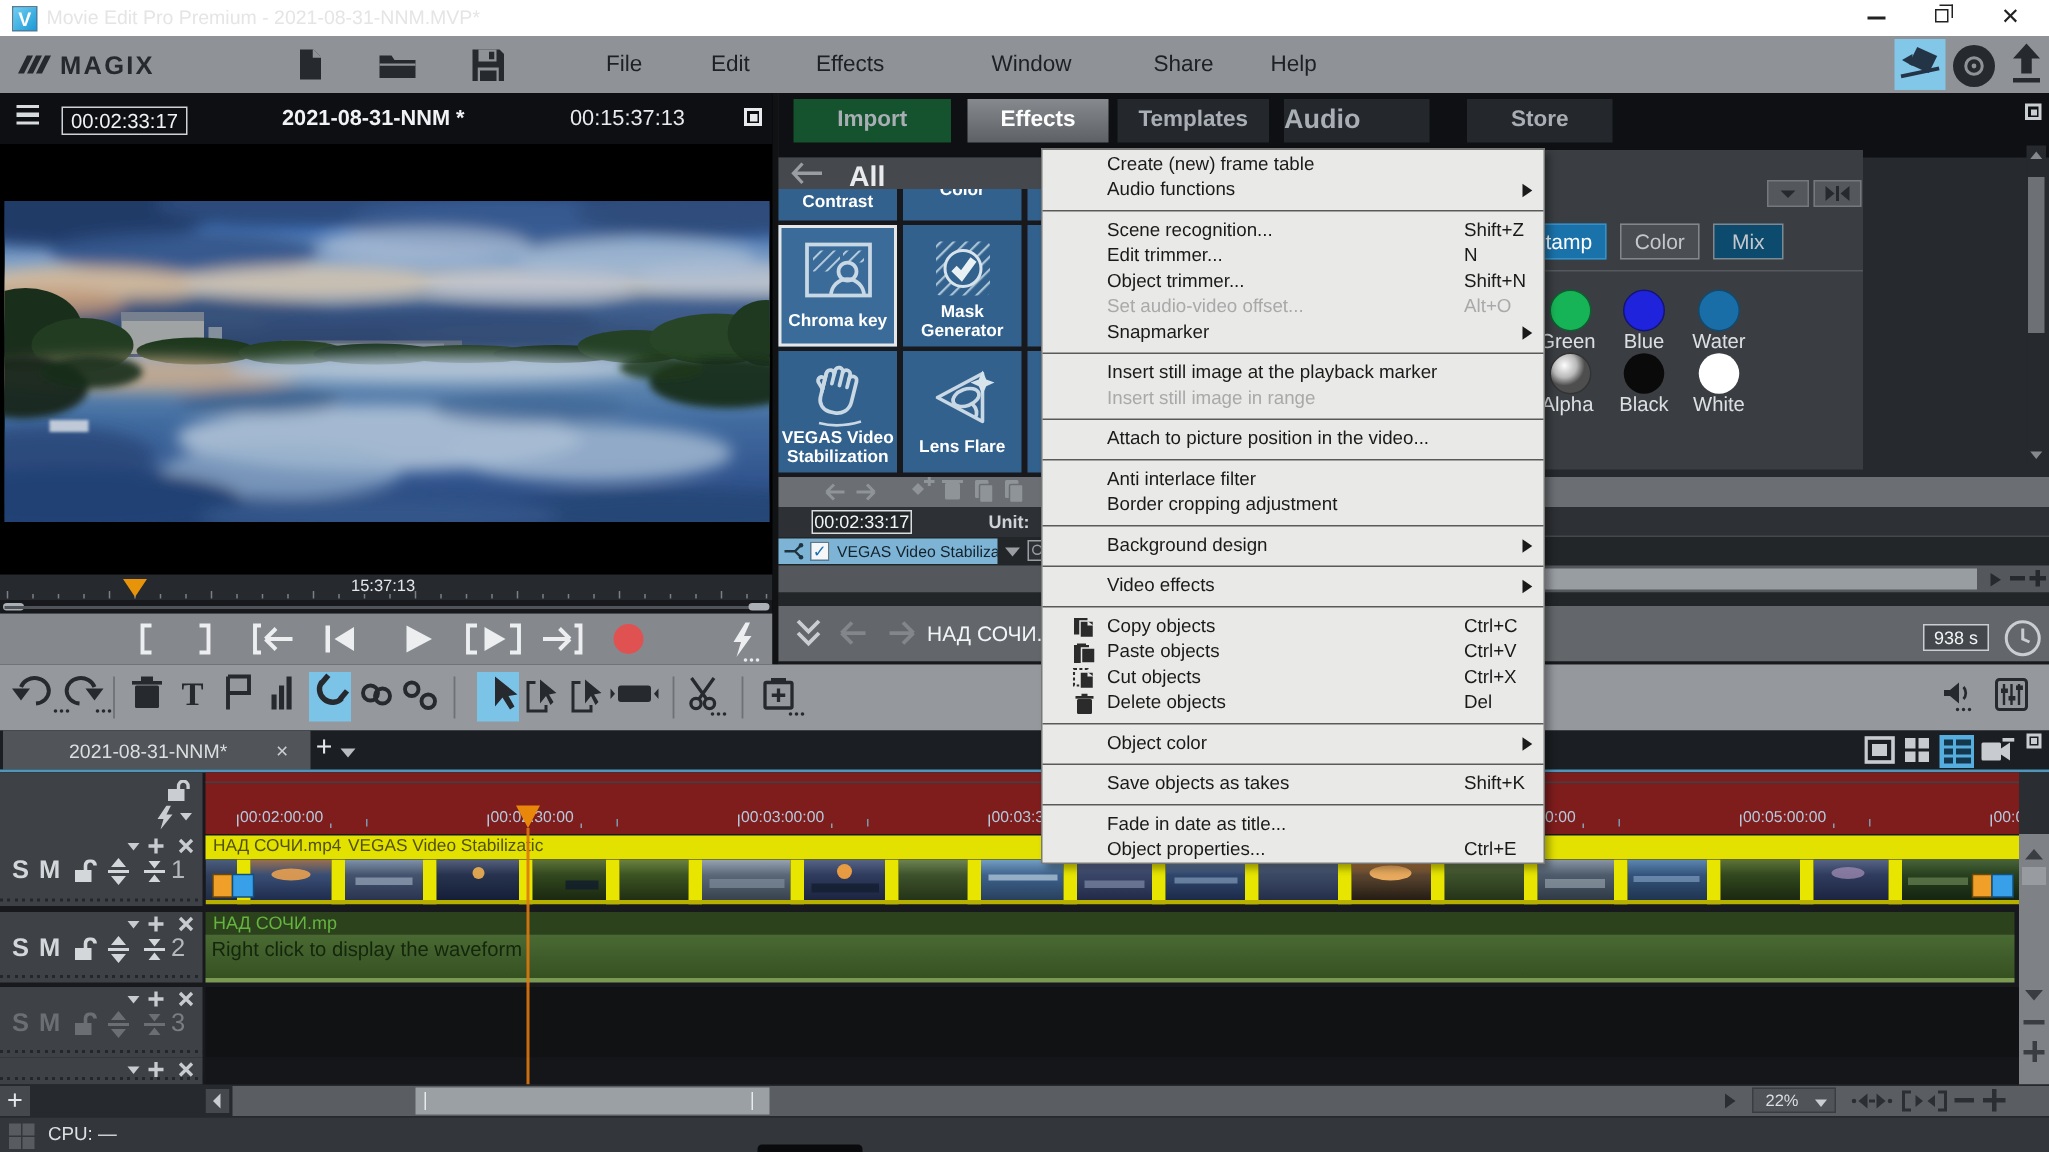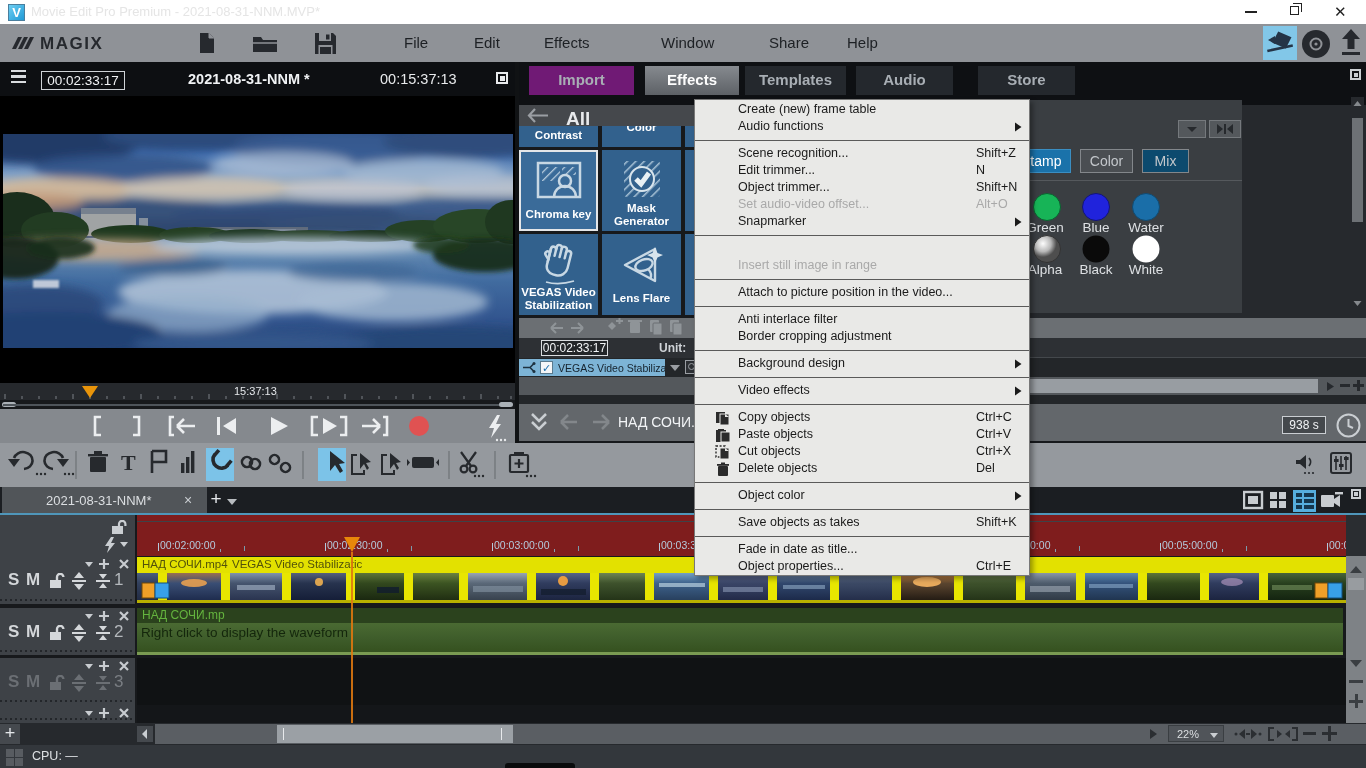--- a/index.html
+++ b/index.html
@@ -256,24 +256,24 @@
           <circle cx="505" cy="31" r="1.2" fill="#e8eaec"></circle>
     </svg>
   </div>
 
   <div class="abs" style="left:515px;top:0;width:4px;height:381px;background:#101214;"></div>
 </div>
 
 <div class="abs" id="rightcol" style="left:519px;top:62px;width:847px;height:381px;background:#26292d;">
 
   <div class="abs" style="left:0;top:0;width:847px;height:43px;background:#0e1013;"></div>
-  <div class="abs" style="left:10px;top:4px;width:105px;height:29px;background:#701a75;color:#a8aeb4;font-size:15px;font-weight:bold;text-align:center;line-height:27px;">Import</div>
+  <div class="abs" style="left:10px;top:4px;width:105px;height:29px;background:#14532d;color:#a8aeb4;font-size:15px;font-weight:bold;text-align:center;line-height:27px;">Import</div>
   <div class="abs" style="left:126px;top:4px;width:94px;height:29px;background:linear-gradient(#868a8f,#5d6166);color:#fdfdfd;font-size:15px;font-weight:bold;text-align:center;line-height:27px;">Effects</div>
   <div class="abs" style="left:226px;top:4px;width:101px;height:29px;background:#24282d;color:#a8aeb4;font-size:15px;font-weight:bold;text-align:center;line-height:27px;">Templates</div>
-  <div class="abs" style="left:337px;top:4px;width:97px;height:29px;background:#24282d;color:#a8aeb4;font-size:15px;font-weight:bold;text-align:center;line-height:27px;">Audio</div>
+  <div class="abs" style="left:337px;top:4px;width:97px;height:29px;background:#24282d;color:#a8aeb4;font-size:18px;font-weight:bold;line-height:27px;">Audio</div>
   <div class="abs" style="left:440px;top:4px;width:97px;height:29px;background:#24282d;color:#a8aeb4;font-size:15px;font-weight:bold;text-align:center;line-height:27px;margin-left:19px;">Store</div>
   <div class="abs" style="left:831px;top:7px;width:11px;height:11px;border:2px solid #caced2;background:#0e1013;">
         <div style="margin:1.5px;width:4px;height:4px;background:#caced2;"></div>
       </div>
 
   <div class="abs" style="left:0;top:43px;width:346px;height:21px;background:#45484c;">
     <svg class="abs" style="left:8px;top:3px;" width="22" height="15" viewBox="0 0 22 15">
           <path d="M8 1 L2 7.5 L8 14 M2 7.5 L21 7.5" stroke="#9a9ea3" stroke-width="2.2" fill="none"></path>
         </svg>
     <div class="abs" style="left:47px;top:3px;font-size:19px;font-weight:bold;color:#e8eaec;">All</div>
@@ -1012,20 +1012,23 @@
         <span class="abs" style="left:43px;top:1px;white-space:nowrap;">Set audio-video offset...</span>
         <span class="abs" style="left:281px;top:1px;">Alt+O</span>
       </div>
   <div class="abs" style="left:0;top:113px;width:334px;height:17px;color:#1a1a1a;font-size:12.5px;">
         <span class="abs" style="left:43px;top:1px;white-space:nowrap;">Snapmarker</span>
         <svg class="abs" style="left:319px;top:4px;" width="8" height="10" viewBox="0 0 8 10">
           <path d="M1 0.5 L7.5 5 L1 9.5 Z" fill="#1a1a1a"></path>
         </svg>
       </div>
   <div class="abs" style="left:0;top:134.5px;width:334px;height:1px;background:#5a5a5a;"></div>
+  <div class="abs" style="left:0;top:140px;width:334px;height:17px;color:#1a1a1a;font-size:12.5px;">
+        <span class="abs" style="left:43px;top:1px;white-space:nowrap;">Insert still image at the playback marker</span>
+      </div>
   <div class="abs" style="left:0;top:157px;width:334px;height:17px;color:#a9a9a9;font-size:12.5px;">
         <span class="abs" style="left:43px;top:1px;white-space:nowrap;">Insert still image in range</span>
       </div>
   <div class="abs" style="left:0;top:178.5px;width:334px;height:1px;background:#5a5a5a;"></div>
   <div class="abs" style="left:0;top:184px;width:334px;height:17px;color:#1a1a1a;font-size:12.5px;">
         <span class="abs" style="left:43px;top:1px;white-space:nowrap;">Attach to picture position in the video...</span>
       </div>
   <div class="abs" style="left:0;top:205.5px;width:334px;height:1px;background:#5a5a5a;"></div>
   <div class="abs" style="left:0;top:211px;width:334px;height:17px;color:#1a1a1a;font-size:12.5px;">
         <span class="abs" style="left:43px;top:1px;white-space:nowrap;">Anti interlace filter</span>

